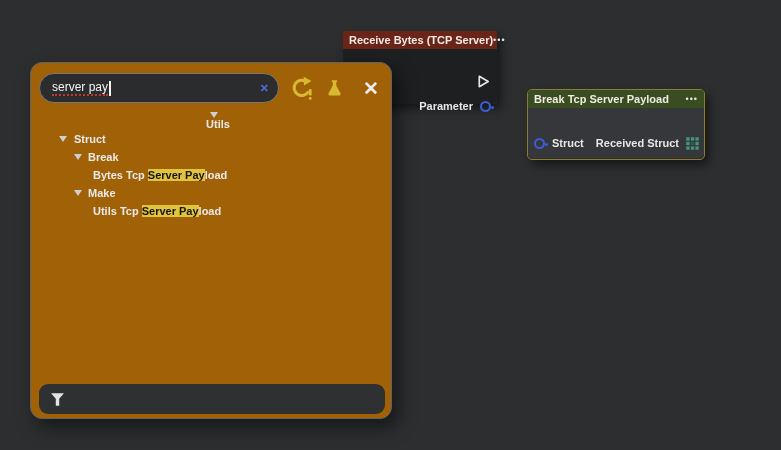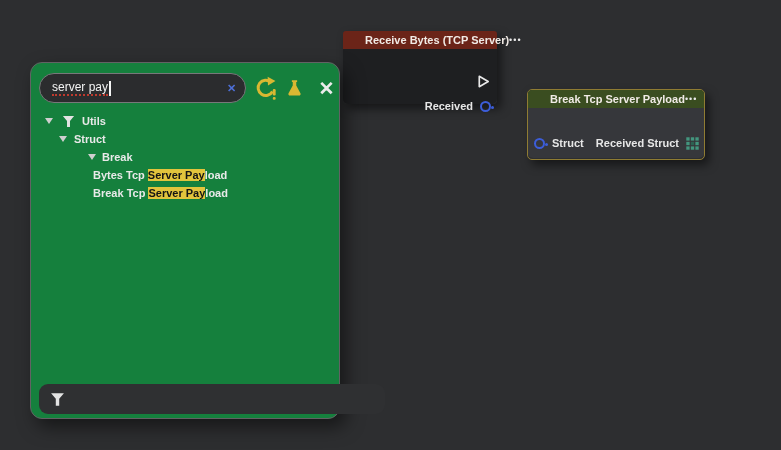--- a/index.html
+++ b/index.html
@@ -1,21 +1,21 @@
 <!DOCTYPE html>
 <html><head>
 <meta charset="utf-8">
 <style>
   * { margin:0; padding:0; box-sizing:border-box; }
   html,body { width:781px; height:450px; }
   body { font-family:"Liberation Sans", sans-serif; background:#2d2e30; position:relative; overflow:hidden; }
 
   
   .node { position:absolute; box-shadow:4px 5px 10px rgba(0,0,0,.5); border-radius:4px; }
-  .node-header { height:18px; display:flex; align-items:center; padding:0 22px; border-radius:3px 3px 0 0; }
+  .node-header { height:18px; display:flex; align-items:center; padding:0 6px; border-radius:3px 3px 0 0; }
   .node-title { font-size:11px; font-weight:700; color:#f1ebe6; white-space:nowrap; flex:1; }
   .node-menu { font-size:9px; color:#e8e8e8; letter-spacing:1px; cursor:pointer; }
   .node-body { position:relative; border-radius:0 0 5px 5px; }
 
   .node-receive { left:343px; top:31px; width:154px; height:73px; }
   .node-receive .node-header { background:#6b2418; }
   .node-receive .node-body { background:#1e1f21; height:55px; }
 
   .node-break { left:527px; top:89px; width:178px; height:71px; border:1.5px solid #8f7c33; border-radius:5px; overflow:hidden; }
   .node-break .node-header { background:#3a4d20; border-radius:2px 2px 0 0; }
@@ -26,62 +26,62 @@
   .pin-circle { position:relative; width:11px; height:11px; border:2px solid #3c5dd8; border-radius:50%; flex:0 0 auto; }
   .pin-circle::after { content:""; position:absolute; right:-5px; top:3px; width:3.5px; height:3.5px; background:#3c5dd8; border-radius:50%; }
   .exec-pin { position:absolute; right:6px; top:25px; }
 
   .rb-param-row { right:6px; top:48px; }
   .bk-row1-left { left:6px; top:26px; }
   .bk-row1-right { right:5px; top:26px; }
   .bk-row2-right { right:5px; top:48px; }
 
   
-  .panel { position:absolute; left:30px; top:62px; width:310px; height:357px; background:#15803d;
+  .panel { position:absolute; left:30px; top:62px; width:362px; height:357px; background:#a16207;
            border:1px solid #626264; border-radius:12px; box-shadow:6px 8px 18px rgba(0,0,0,.5); }
   .search-row { position:absolute; left:0; top:10px; width:100%; height:30px; display:flex; align-items:center; }
   .search-input { position:relative; margin-left:8px; width:240px; height:30px; background:#2b2c2e;
                   border:1px solid #77787a; border-radius:15px; display:flex; align-items:center; padding:0 24px 0 12px; cursor:text; }
   .search-text { font-size:12px; color:#f2f2f2; border-bottom:2px dotted #bf3a2e; line-height:14px; }
   .caret { width:1.5px; height:15px; background:#f5f5f5; margin-left:1px; }
   .clear-x { position:absolute; right:9px; top:8px; font-size:11px; font-weight:700; color:#4d6fd6; cursor:pointer; line-height:13px; }
   .icon-btn { background:none; border:none; cursor:pointer; display:flex; align-items:center; justify-content:center; padding:0; }
   .btn-refresh { margin-left:7px; width:30px; }
   .btn-flask { margin-left:4px; width:28px; }
   .btn-close { margin-left:8px; width:30px; font-size:19px; font-weight:700; color:#ececec; font-family:"Liberation Sans",sans-serif; }
 
   .tree { position:absolute; left:0; top:49px; width:100%; }
   .tree-row { height:18px; display:flex; align-items:center; cursor:pointer; }
   .tree-label { font-size:11px; font-weight:700; color:#e9e9e9; white-space:nowrap; }
   .arrow-down { width:0; height:0; border-left:4.5px solid transparent; border-right:4.5px solid transparent;
                 border-top:6px solid #cfcfcf; flex:0 0 auto; }
-  .lvl0 { padding-left:14px; } .lvl0 .arrow-down { margin-right:9px; }
+  .lvl0 { padding-left:14px;flex-direction:column; } .lvl0 .arrow-down { margin-right:9px; }
   .lvl0 .funnel-svg { margin-right:7px; }
   .lvl1 { padding-left:28px; } .lvl1 .arrow-down { margin-right:7px; }
-  .lvl2 { padding-left:43px;margin-left:14px; } .lvl2 .arrow-down { margin-right:6px; }
+  .lvl2 { padding-left:43px; } .lvl2 .arrow-down { margin-right:6px; }
   .lvl3 { padding-left:62px; }
   .hl { background:#e2c43c; color:#141414; }
 
   .bottom-bar { position:absolute; left:8px; top:321px; width:346px; height:30px; background:#2f3032;
                 border-radius:9px; display:flex; align-items:center; padding-left:11px; cursor:pointer; }
 </style>
 </head>
 <body>
 
 <div class="node node-receive">
   <div class="node-header">
     <span class="node-title">Receive Bytes (TCP Server)</span>
     <span class="node-menu">•••</span>
   </div>
   <div class="node-body">
     <svg class="exec-pin" width="15" height="15" viewBox="0 0 16 16">
       <path d="M3.5 2.5 L13 8 L3.5 13.5 Z" fill="none" stroke="#e9e9e9" stroke-width="1.8" stroke-linejoin="round"></path>
     </svg>
     <div class="pin-row rb-param-row">
-      <span class="pin-label">Received</span>
+      <span class="pin-label">Parameter</span>
       <span class="pin-circle"></span>
     </div>
   </div>
 </div>
 
 <div class="node node-break">
   <div class="node-header">
     <span class="node-title">Break Tcp Server Payload</span>
     <span class="node-menu">•••</span>
   </div>
@@ -146,22 +146,26 @@
       <span class="arrow-down"></span>
       <span class="tree-label">Struct</span>
     </div>
     <div class="tree-row lvl2">
       <span class="arrow-down"></span>
       <span class="tree-label">Break</span>
     </div>
     <div class="tree-row lvl3">
       <span class="tree-label"><span>Bytes Tcp </span><span class="hl">Server Pay</span><span>load</span></span>
     </div>
+    <div class="tree-row lvl2">
+      <span class="arrow-down"></span>
+      <span class="tree-label">Make</span>
+    </div>
     <div class="tree-row lvl3">
-      <span class="tree-label"><span>Break Tcp </span><span class="hl">Server Pay</span><span>load</span></span>
+      <span class="tree-label"><span>Utils Tcp </span><span class="hl">Server Pay</span><span>load</span></span>
     </div>
   </div>
 
   <div class="bottom-bar">
     <svg width="15" height="15" viewBox="0 0 14 14">
       <path d="M1 1.2h12L8.6 6.4v6.4H5.4V6.4z" fill="#e3e3e3"></path>
     </svg>
   </div>
 </div>
 

